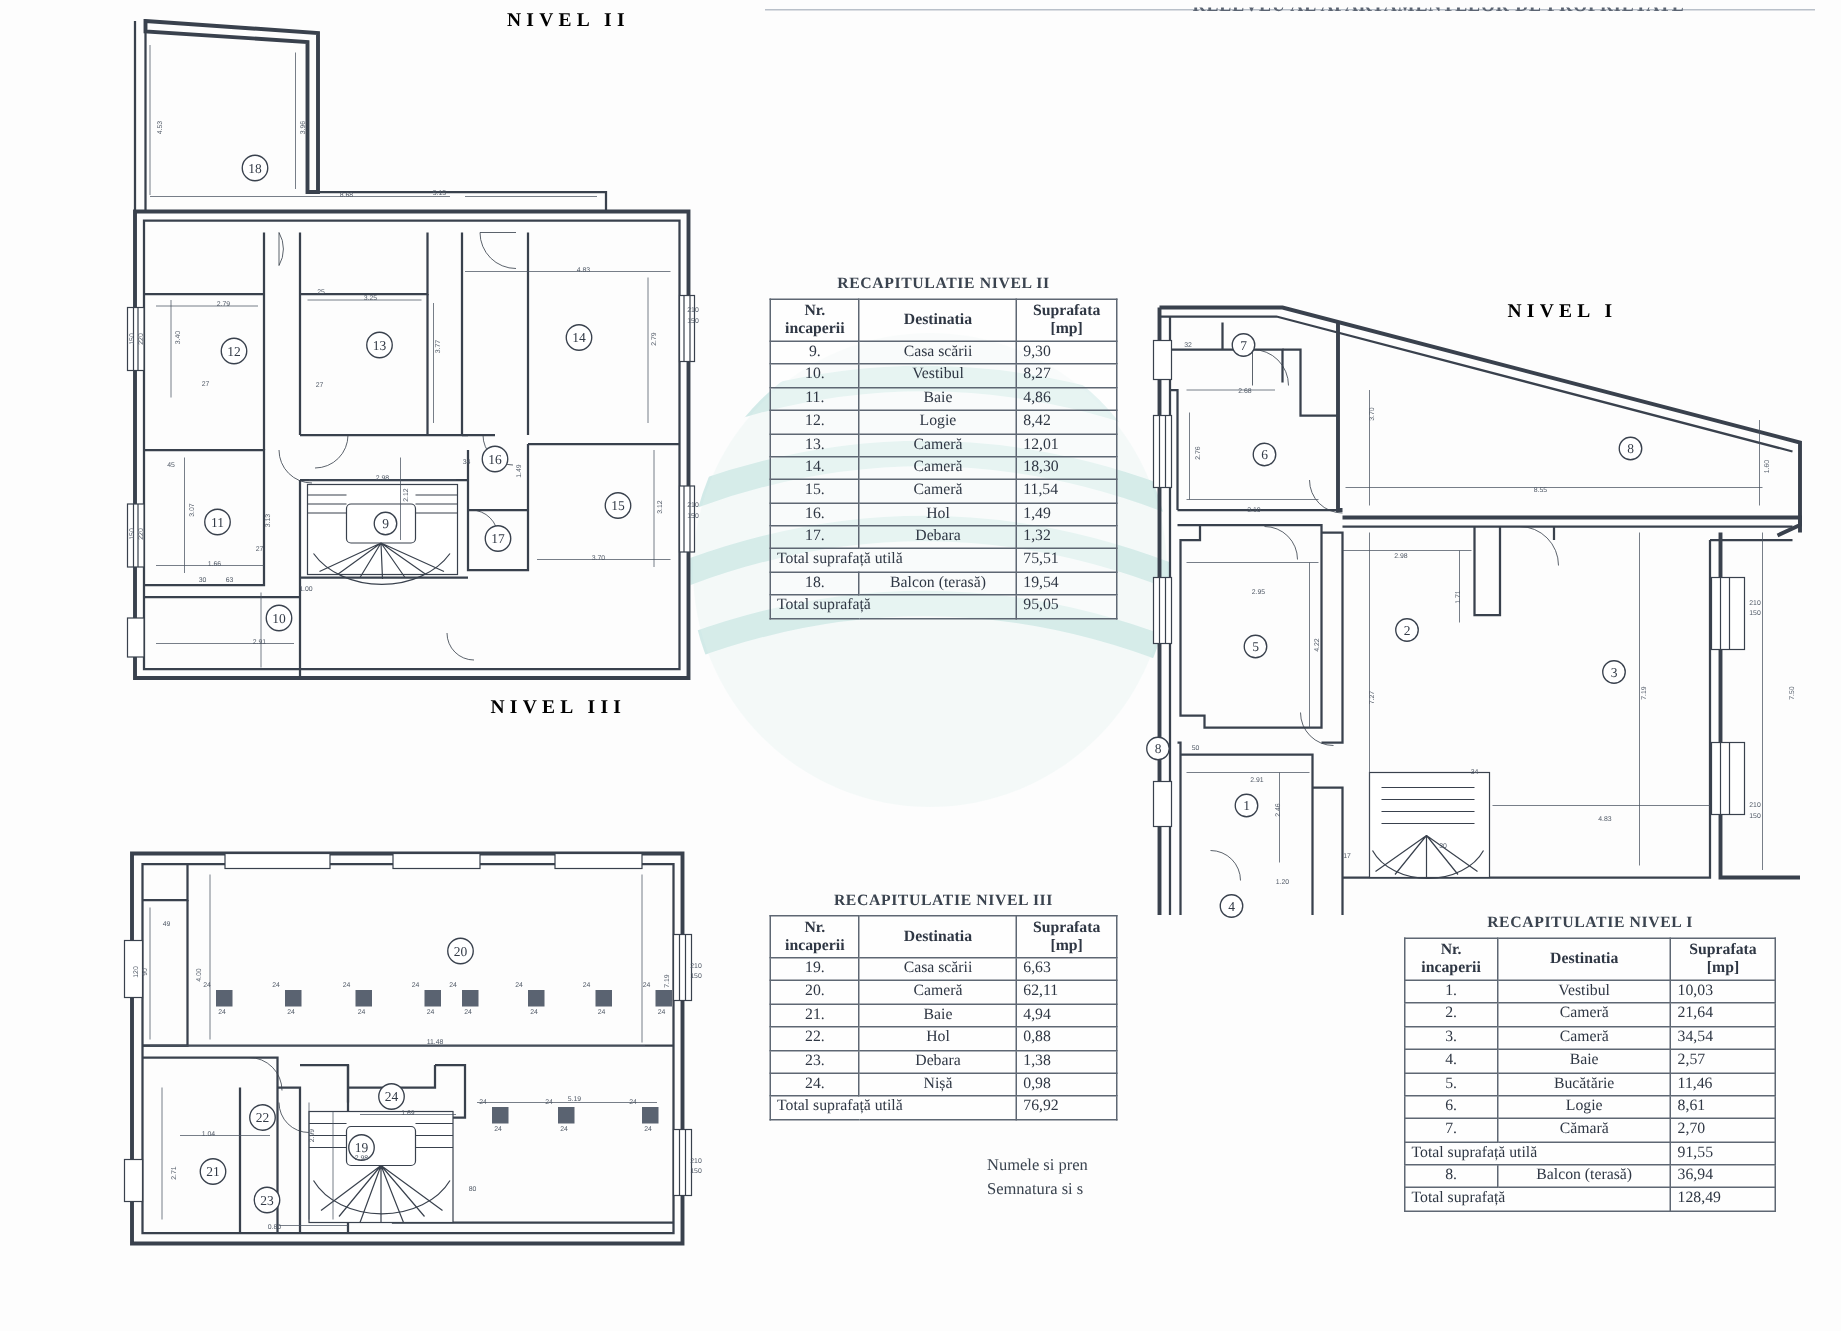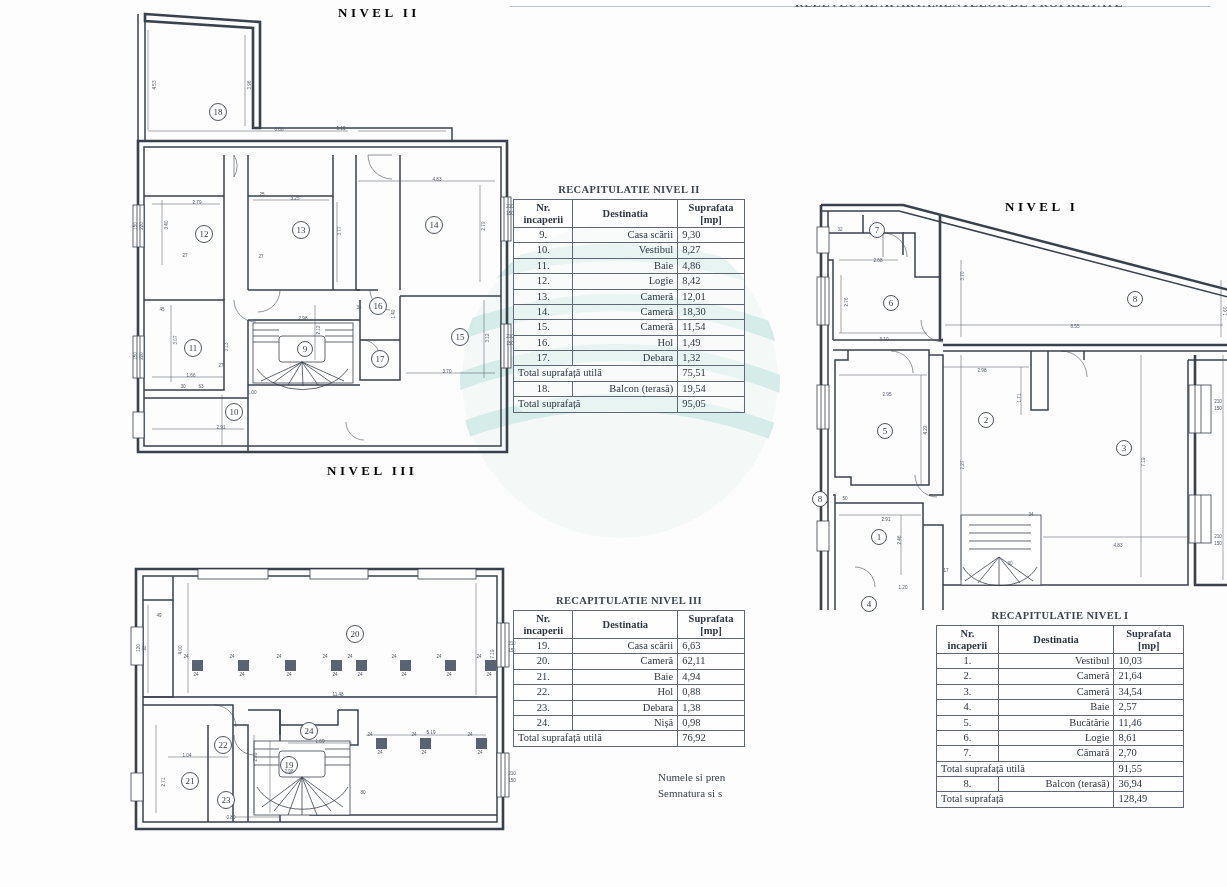--- a/index.html
+++ b/index.html
@@ -66,51 +66,50 @@
     font-family:"Liberation Serif", serif;
     font-size:10.5px;font-weight:bold;letter-spacing:.4px;
     color:#3a434f;margin-bottom:4px;white-space:nowrap;
   }
   table.recap-tbl{
     border-collapse:collapse;
     font-family:"Liberation Serif", serif;
     font-size:10.5px;
     color:#2f3744;
     background:rgba(255,255,255,.42);
-    border-radius:17px;
   }
   table.recap-tbl td,table.recap-tbl th{
     border:1px solid #5e6773;
     padding:1px 4px;
     line-height:1.18;
     font-weight:normal;
   }
   table.recap-tbl th{
     font-weight:bold;
     text-align:center;
     padding:2px 4px;
     line-height:1.1;
   }
   .c-nr{width:54px;text-align:center;}
-  .c-dest{width:112px;text-align:right;padding-left:6px;}
+  .c-dest{width:112px;text-align:center;padding-left:6px;}
   .c-sup{width:62px;text-align:left;padding-right:8px;}
   .row-total td{font-weight:bold;}
   .row-total .c-span{text-align:left;padding-left:4px;}
   .tw1{width:232px;}
   .tw2{width:248px;}
 
   
   .sig{
     position:absolute;left:658px;top:770px;
     font-family:"Liberation Serif", serif;
     font-size:11px;color:#3a434f;line-height:1.45;
   }
 
   
-  .plan{position:absolute;padding-left:48px;}
+  .plan{position:absolute;}
   .plan svg{display:block;overflow:visible;}
   .ln{stroke:#39414d;fill:none;}
   .w-thick{stroke-width:2.6;}
   .w-med{stroke-width:1.5;}
   .w-thin{stroke-width:.8;}
   .w-hair{stroke-width:.55;}
   .dim{stroke:#4a5360;stroke-width:.5;fill:none;}
   .fillw{fill:#ffffff;}
   .hatch{fill:#5a6371;}
   text.rm{

